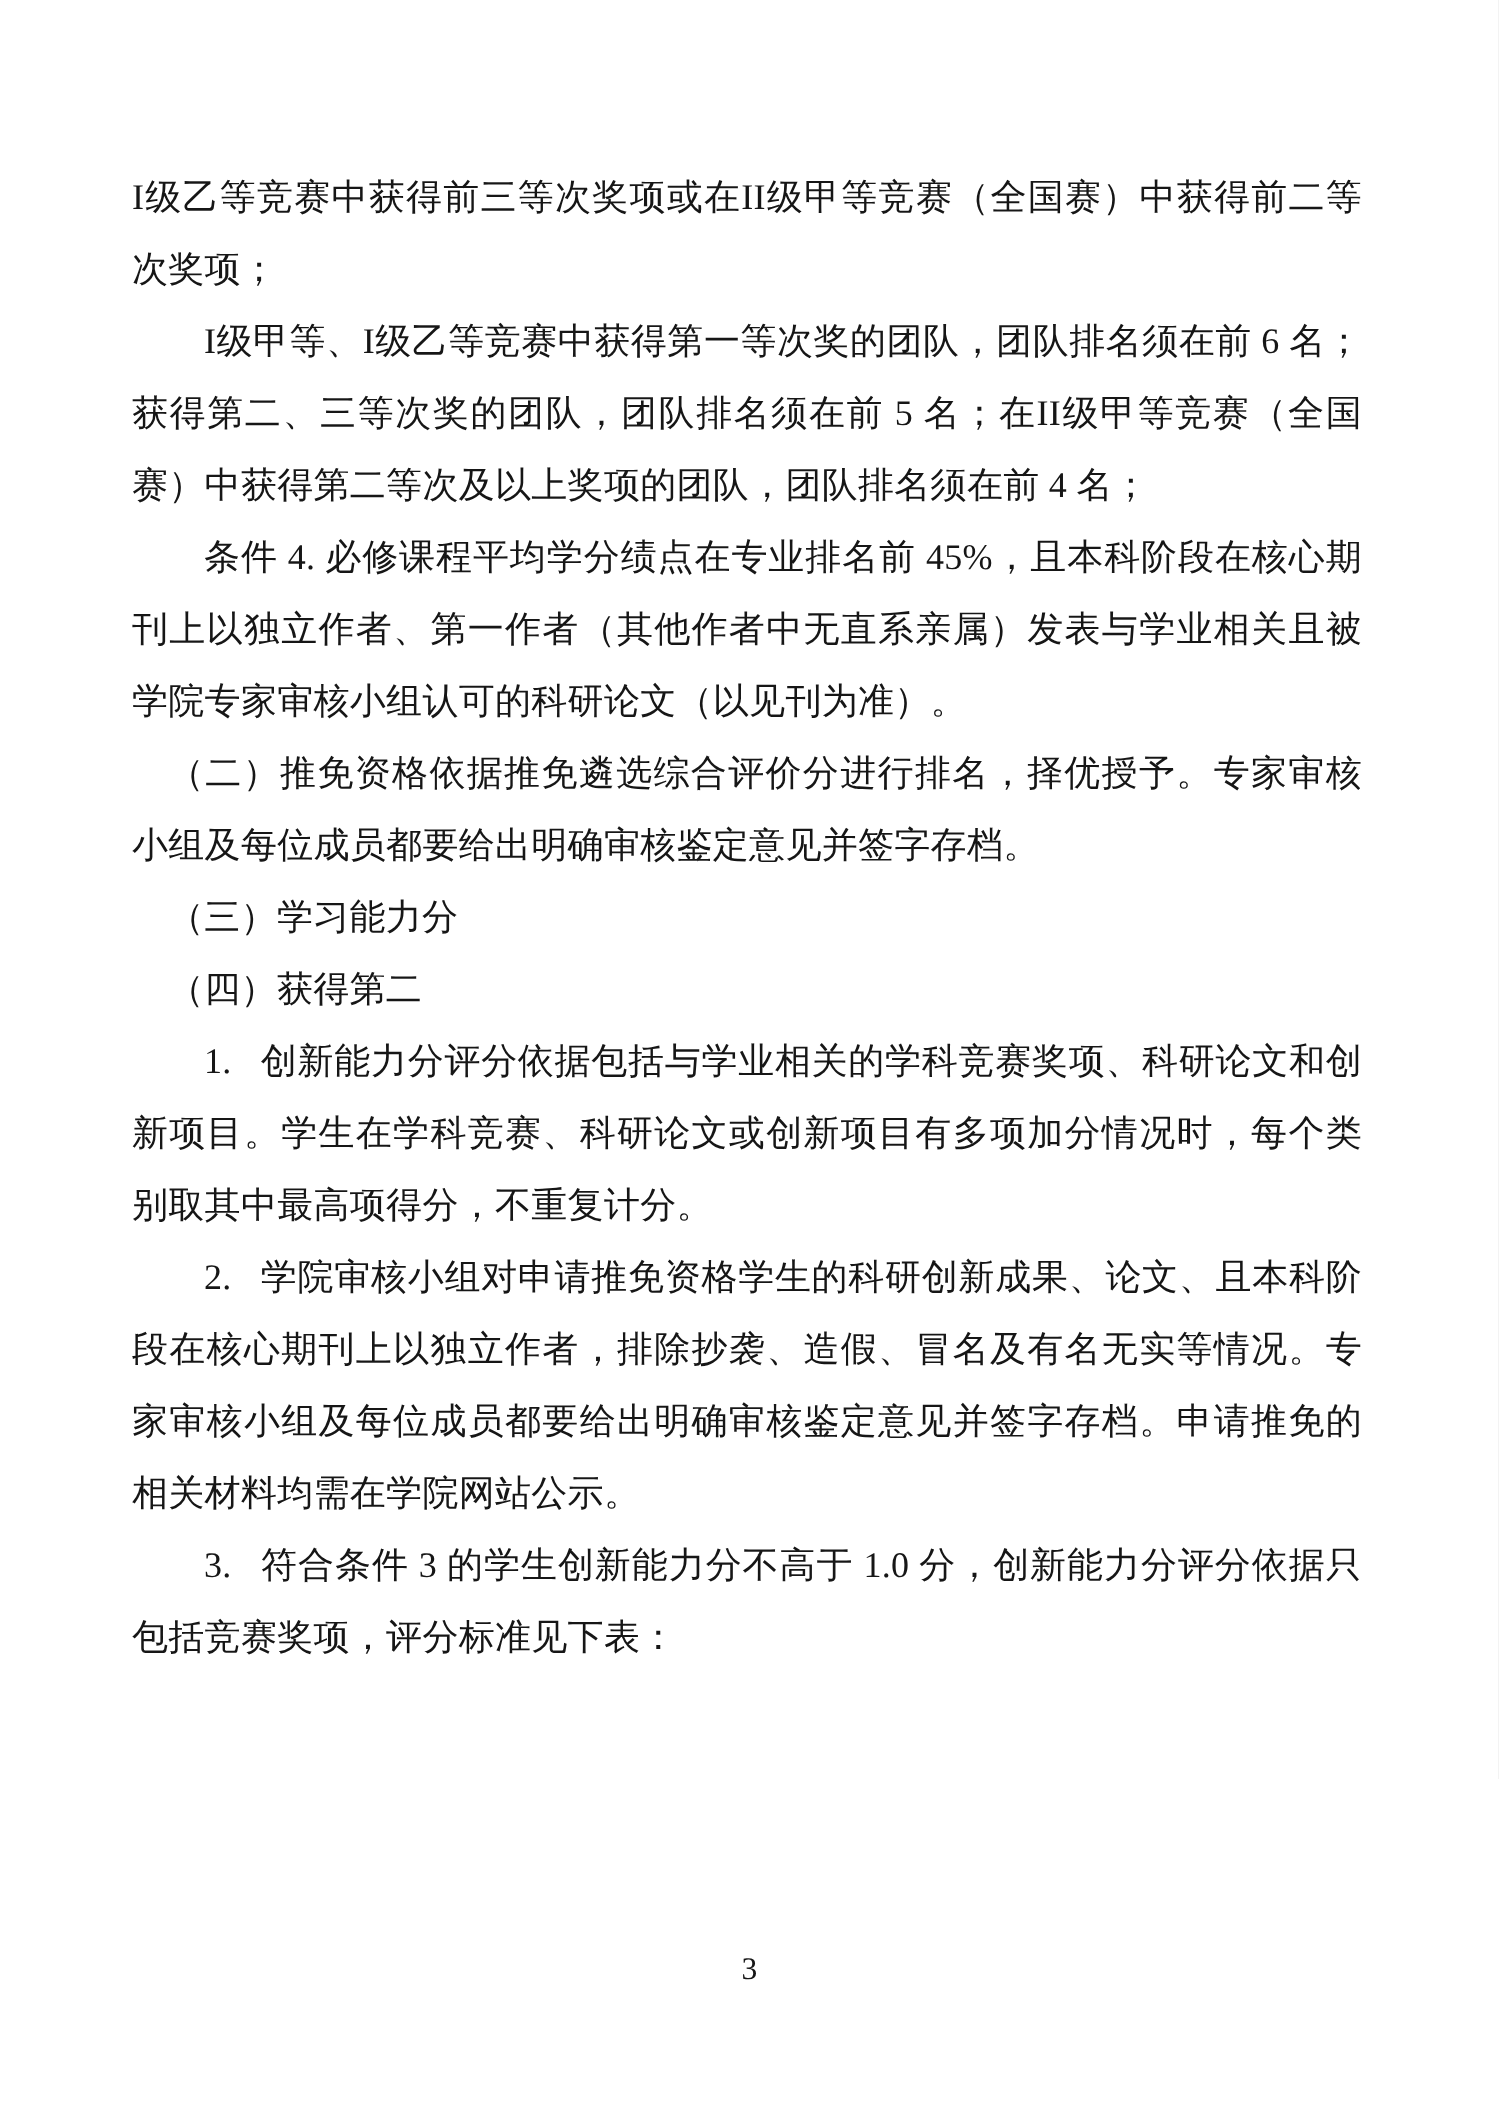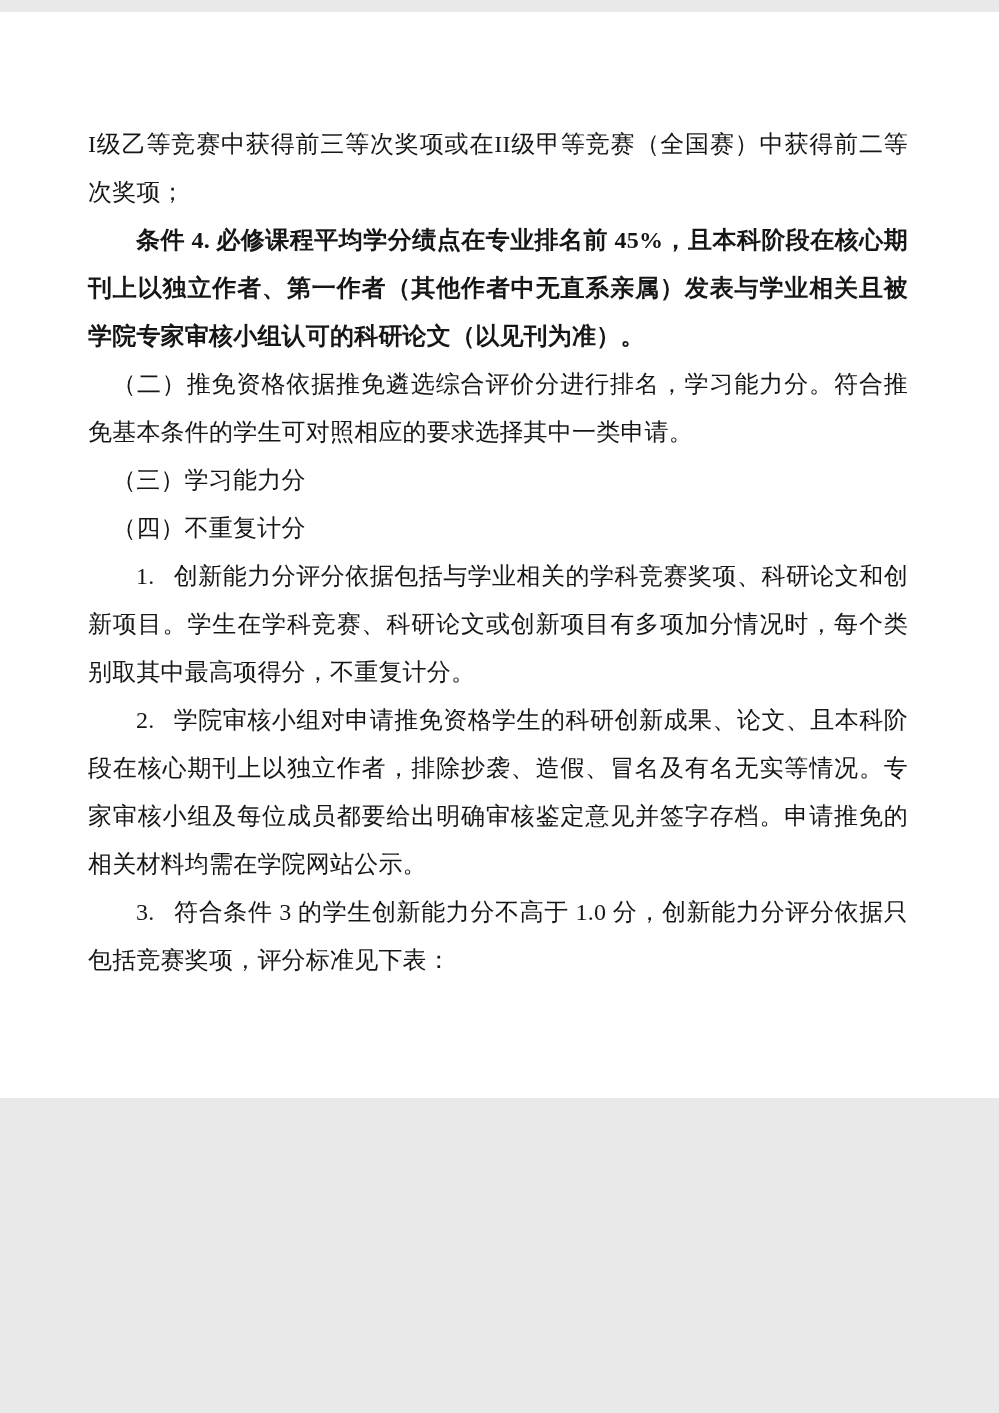--- a/index.html
+++ b/index.html
@@ -3,22 +3,22 @@
 <meta charset="utf-8">
 <style>
   html, body {
     margin: 0;
     padding: 0;
     background: #e9e9e9;
   }
   .page {
     position: relative;
     width: 999px;
-    height: 1086px;
-    margin: 12px auto;
+    height: 1413px;
+    margin: 0 auto;
     background: #ffffff;
     overflow: hidden;
     font-family: "Liberation Serif", "DejaVu Serif", serif;
     color: #161616;
   }
   .doc-body {
     position: absolute;
     left: 88px;
     top: 108px;
     width: 820px;
@@ -49,32 +49,33 @@
   }
 </style>
 </head>
 <body>
 
 <div class="page" style="background: rgb(255, 255, 255); color: rgb(22, 22, 22);">
   <div class="doc-body">
 
   <p class="para" style="text-indent: 0em;"><span class="para-text">I级乙等竞赛中获得前三等次奖项或在II级甲等竞赛（全国赛）中获得前二等次奖项；</span></p>
 
+  <p class="para" style="text-indent: 2em;"><span class="para-text">I级甲等、I级乙等竞赛中获得第一等次奖的团队，团队排名须在前 6 名；获得第二、三等次奖的团队，团队排名须在前 5 名；在II级甲等竞赛（全国赛）中获得第二等次及以上奖项的团队，团队排名须在前 4 名；</span></p>
 
-  <p class="para" style="text-indent: 2em; font-weight: bold;"><span class="para-text">条件 4. 必修课程平均学分绩点在专业排名前 45%，且本科阶段在核心期刊上以独立作者、第一作者（其他作者中无直系亲属）发表与学业相关且被学院专家审核小组认可的科研论文（以见刊为准）。</span></p>
+  <p class="para" style="text-indent: 2em;"><span class="para-text">条件 4. 必修课程平均学分绩点在专业排名前 45%，且本科阶段在核心期刊上以独立作者、第一作者（其他作者中无直系亲属）发表与学业相关且被学院专家审核小组认可的科研论文（以见刊为准）。</span></p>
 
-  <p class="para" style="text-indent: 1em;"><span class="para-text">（二）推免资格依据推免遴选综合评价分进行排名，学习能力分。符合推免基本条件的学生可对照相应的要求选择其中一类申请。</span></p>
+  <p class="para" style="text-indent: 1em;"><span class="para-text">（二）推免资格依据推免遴选综合评价分进行排名，择优授予。专家审核小组及每位成员都要给出明确审核鉴定意见并签字存档。</span></p>
 
 
   <p class="para" style="text-indent: 1em;"><span class="para-text">（三）学习能力分</span></p>
 
 
 
 
-  <p class="para" style="text-indent: 1em;"><span class="para-text">（四）不重复计分</span></p>
+  <p class="para" style="text-indent: 1em;"><span class="para-text">（四）获得第二</span></p>
 
   <p class="para" style="text-indent: 2em;"><span class="marker">1.</span><span class="para-text">创新能力分评分依据包括与学业相关的学科竞赛奖项、科研论文和创新项目。学生在学科竞赛、科研论文或创新项目有多项加分情况时，每个类别取其中最高项得分，不重复计分。</span></p>
 
   <p class="para" style="text-indent: 2em;"><span class="marker">2.</span><span class="para-text">学院审核小组对申请推免资格学生的科研创新成果、论文、且本科阶段在核心期刊上以独立作者，排除抄袭、造假、冒名及有名无实等情况。专家审核小组及每位成员都要给出明确审核鉴定意见并签字存档。申请推免的相关材料均需在学院网站公示。</span></p>
 
   <p class="para" style="text-indent: 2em;"><span class="marker">3.</span><span class="para-text">符合条件 3 的学生创新能力分不高于 1.0 分，创新能力分评分依据只包括竞赛奖项，评分标准见下表：</span></p>
 </div>
   <div class="footer">
     <span>3</span>
   </div>

